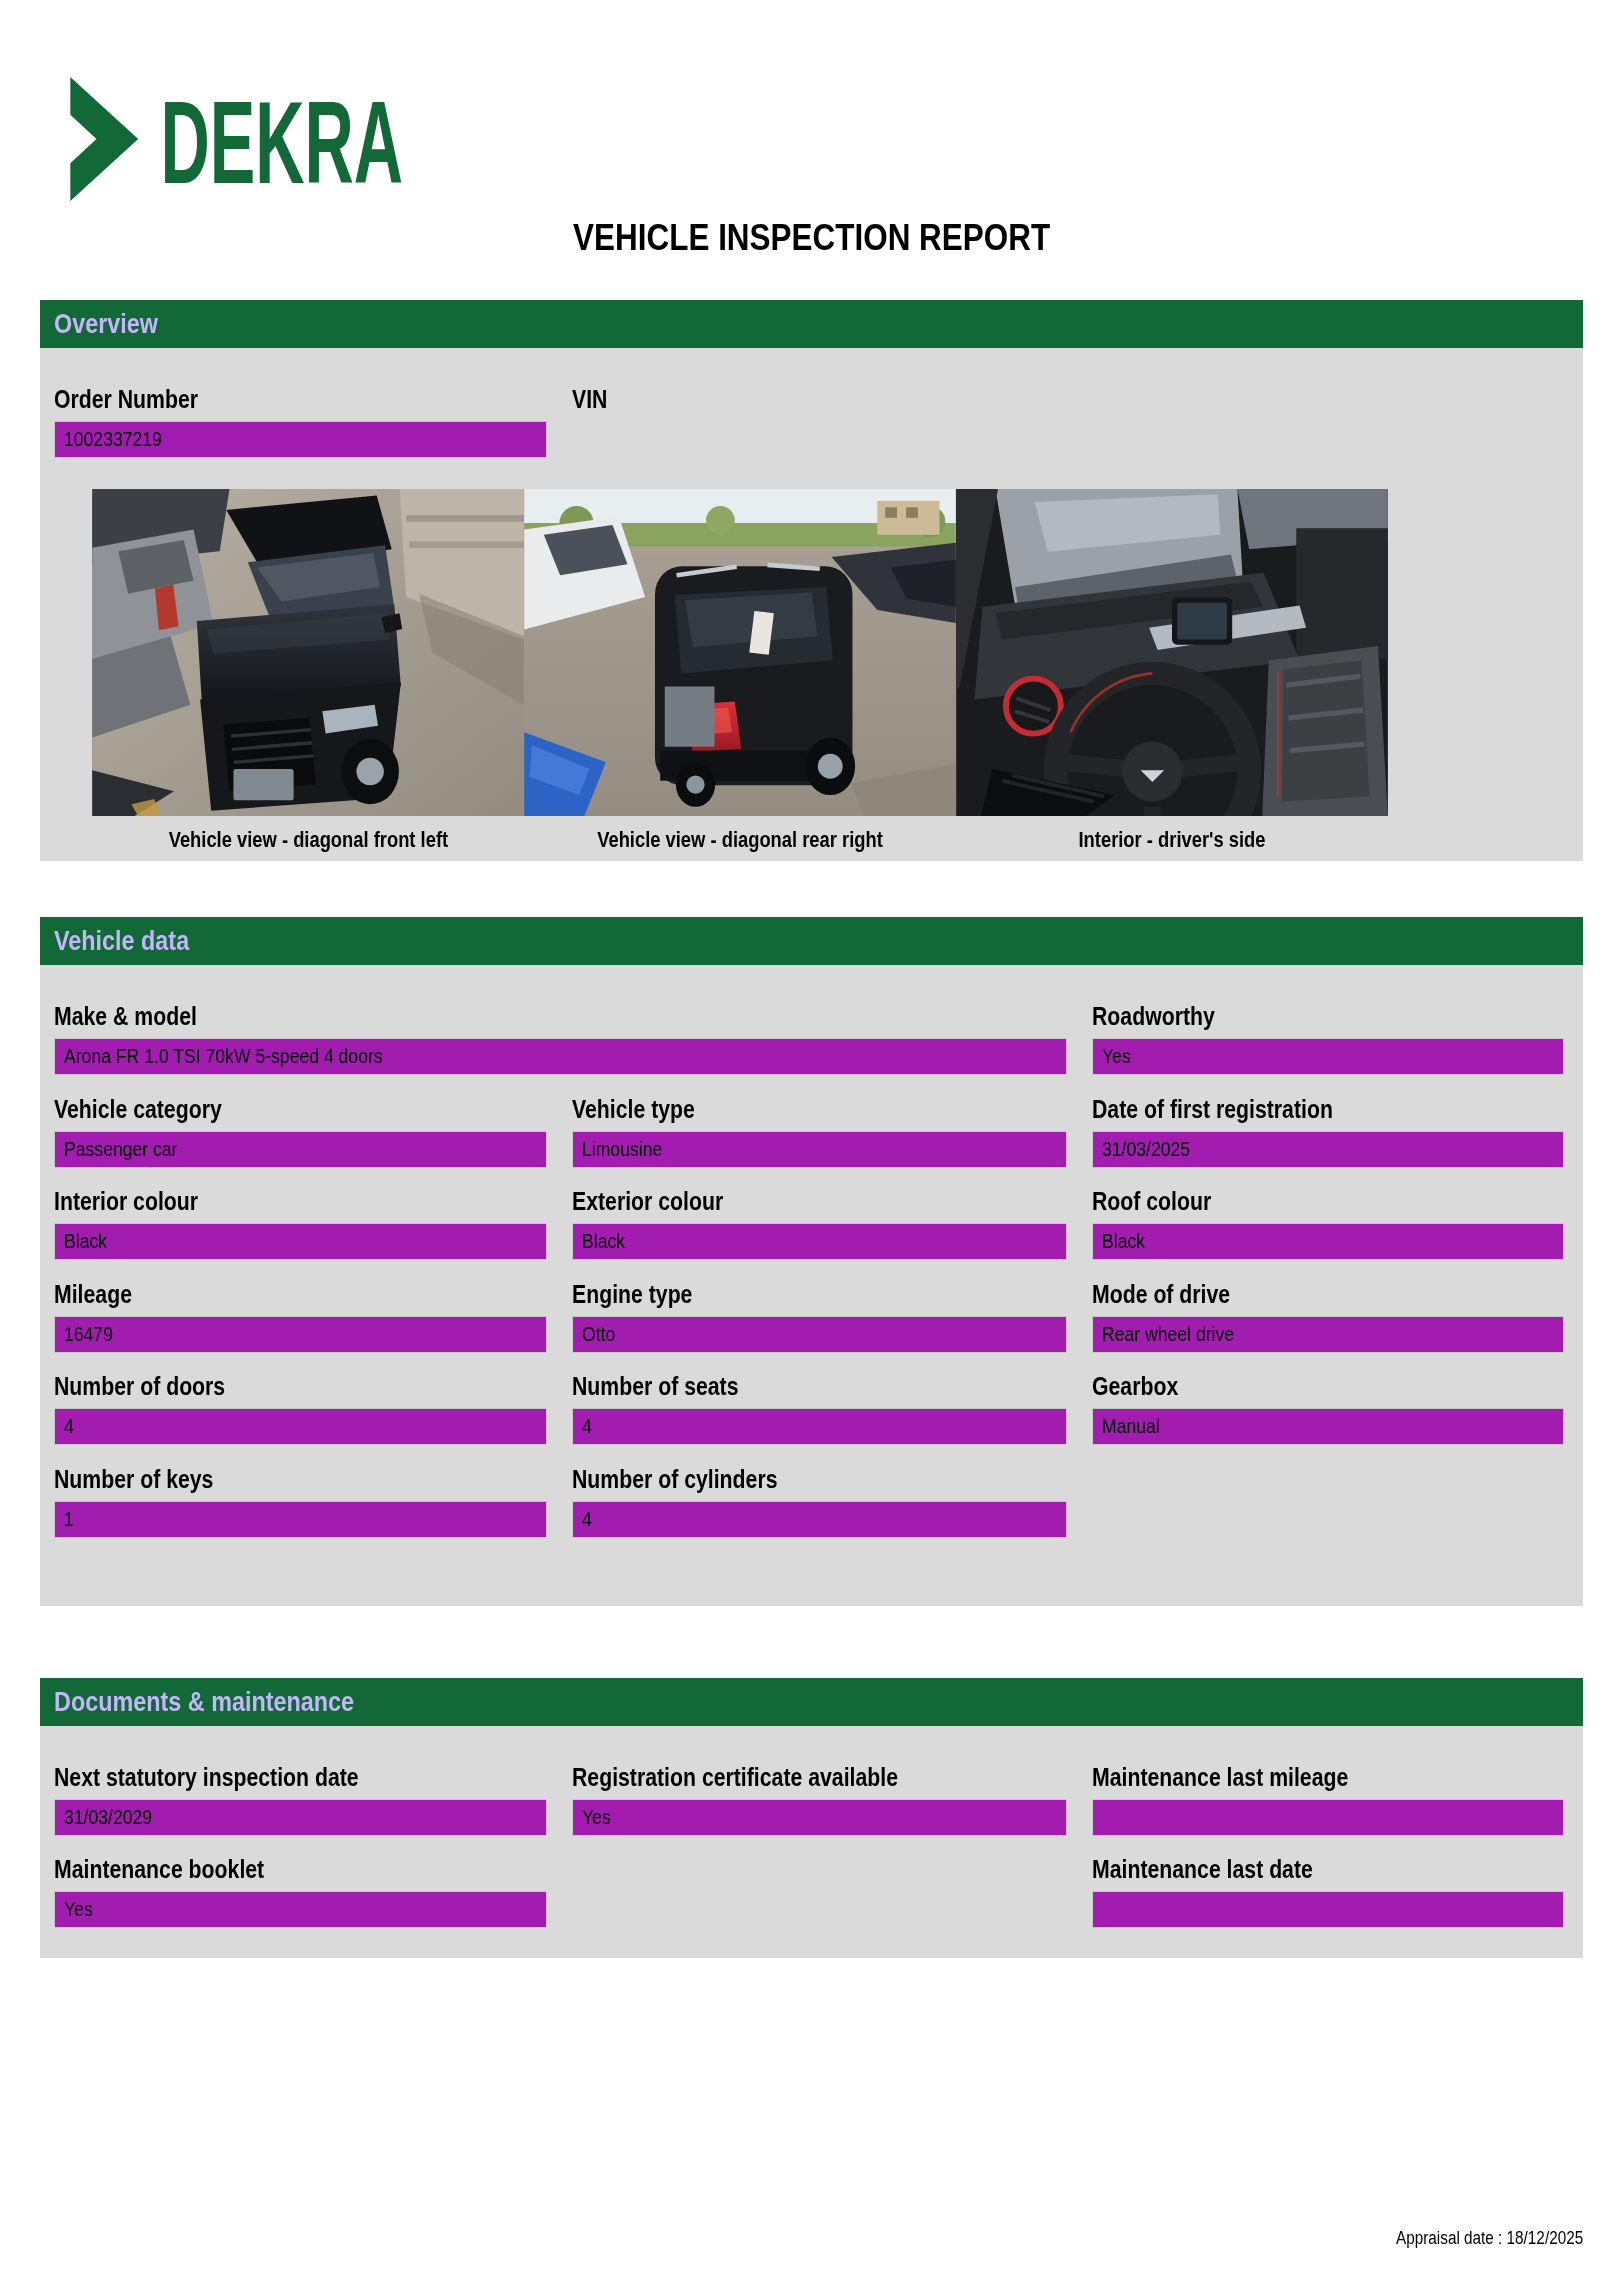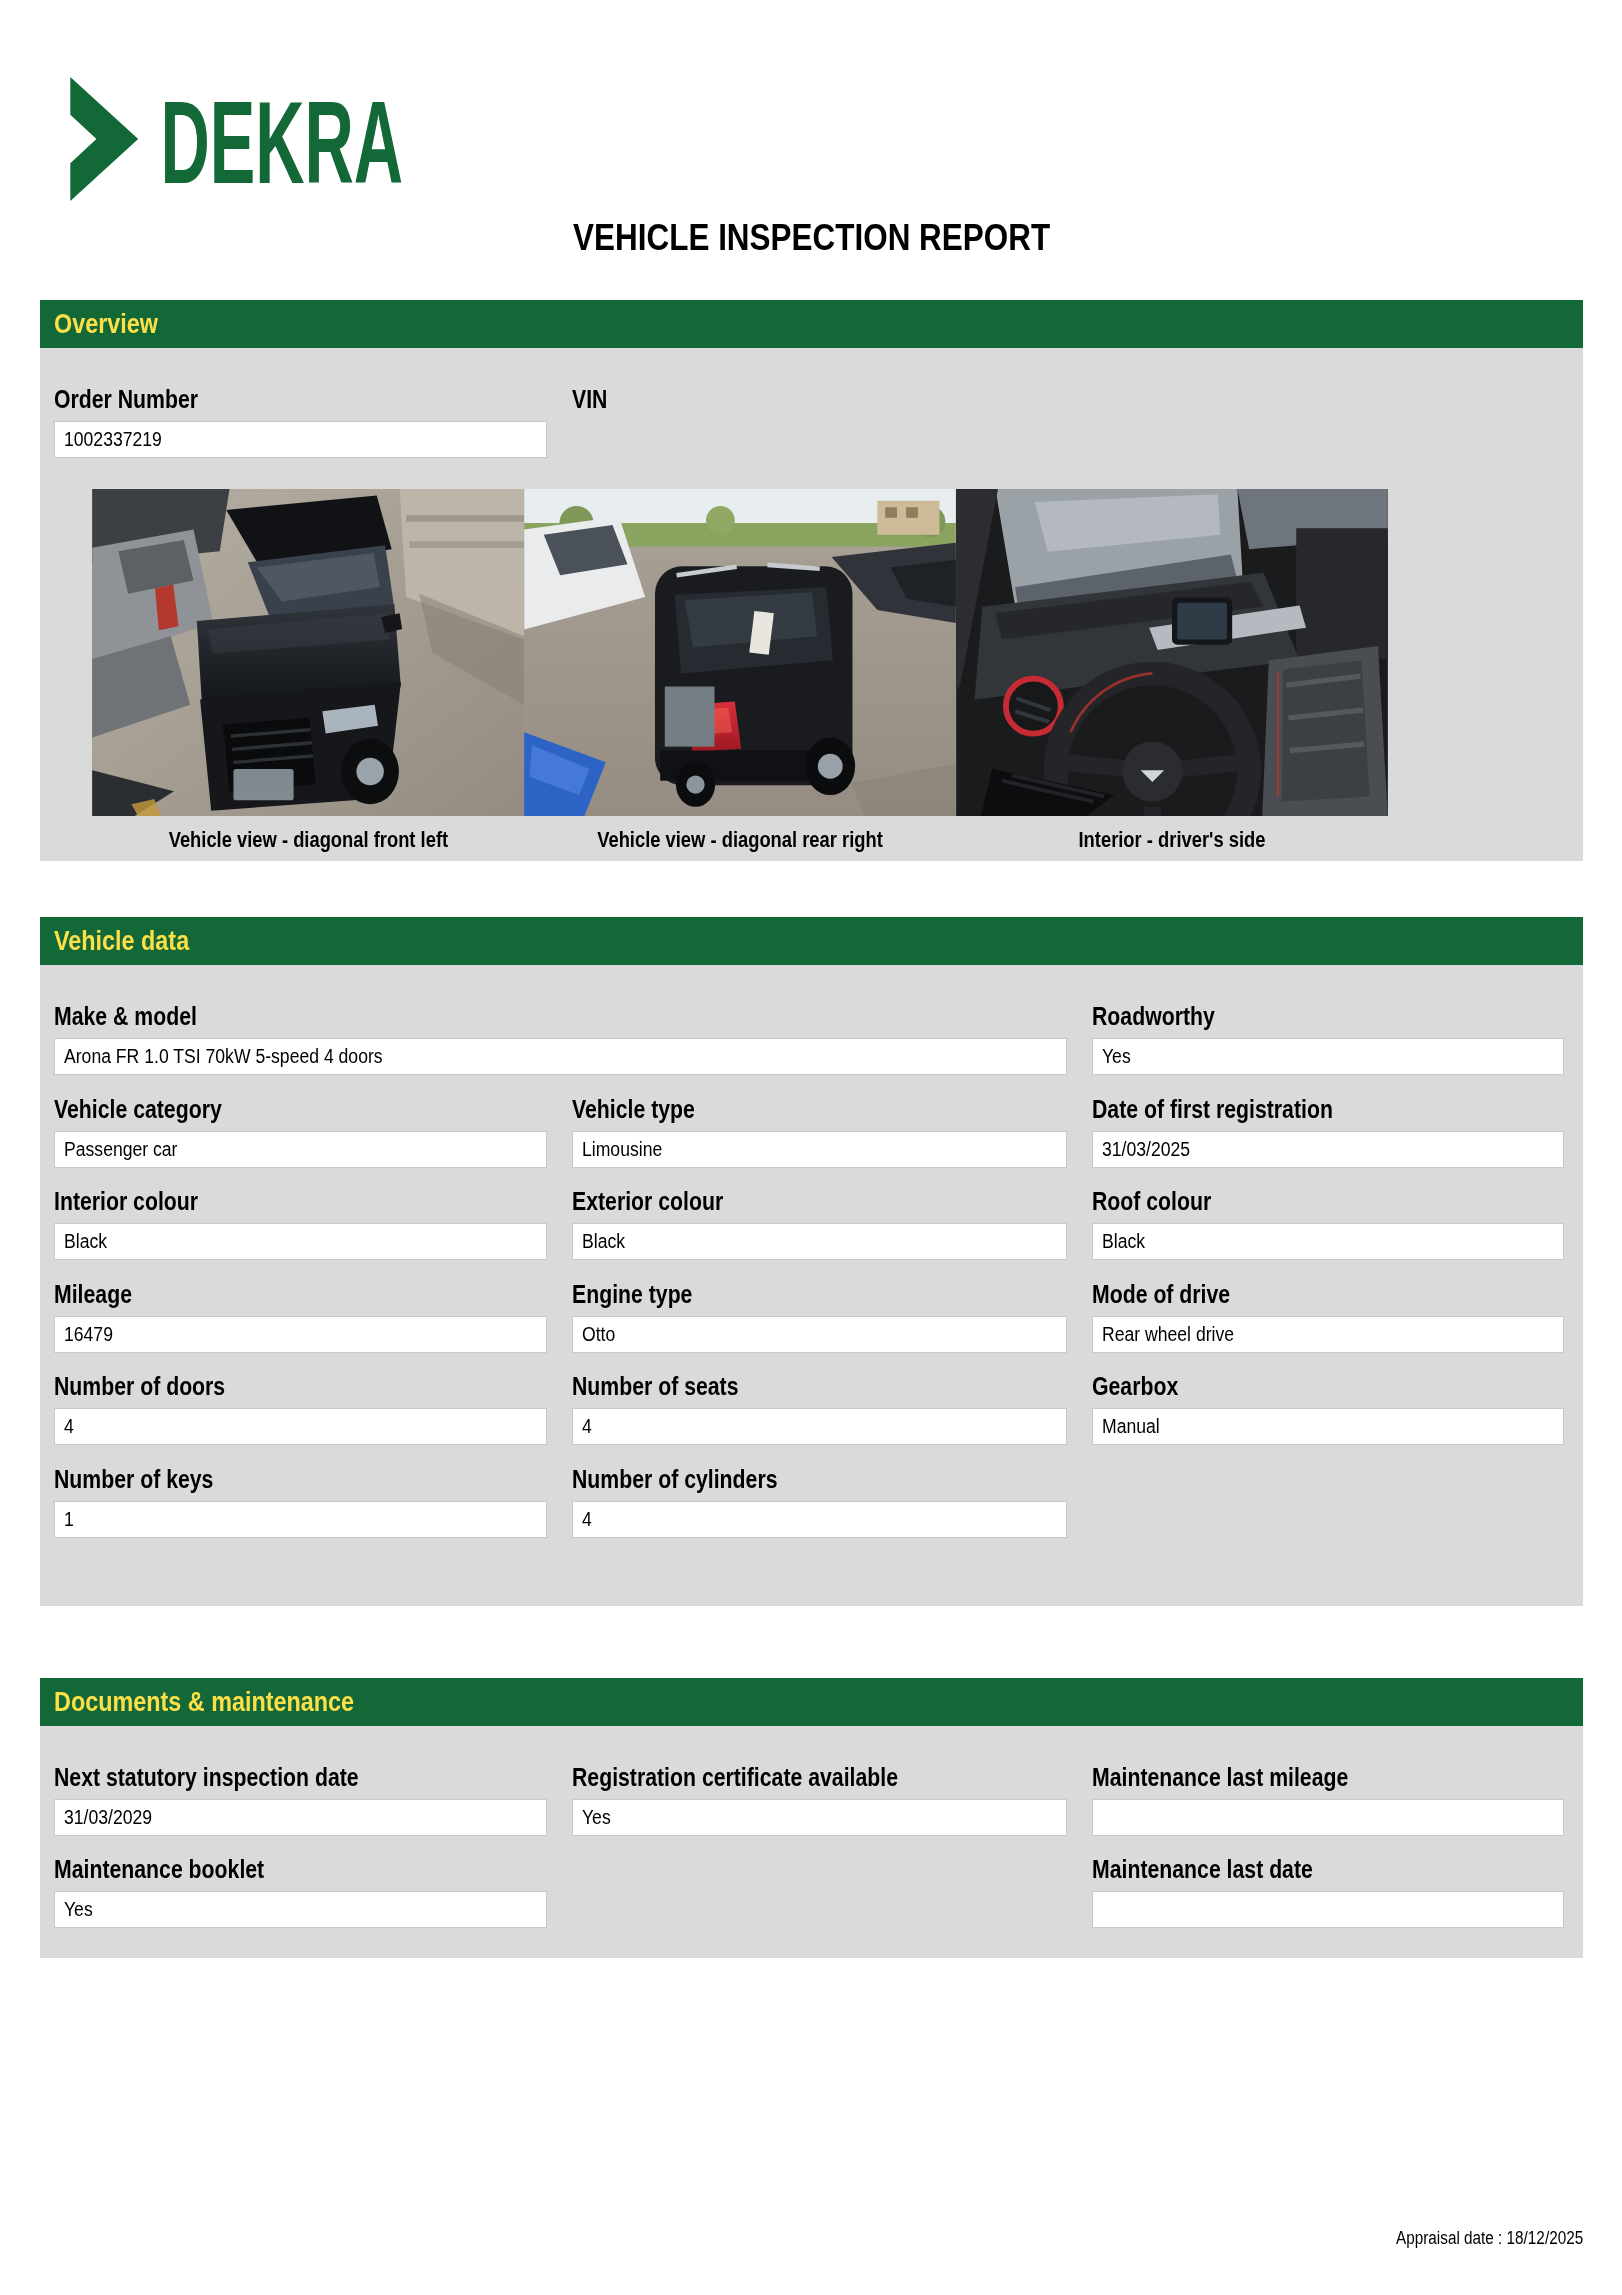--- a/index.html
+++ b/index.html
@@ -15,31 +15,31 @@
   
   .cx{display:inline-block;transform:scaleX(0.85);transform-origin:left center;white-space:nowrap;}
   .cx-c{transform-origin:center center;}
   .cx-r{transform-origin:right center;}
 
   .header{padding-top:77px;}
   .logo{margin-left:70px;width:340px;height:124px;}
   .title{margin-top:14.4px;text-align:center;font-size:37px;line-height:46px;font-weight:bold;margin-bottom:39px;}
 
   .section{margin:0 40px;}
-  .section-bar{height:48px;background:var(--green);color:#fde047;font-weight:bold;font-size:27.5px;line-height:48px;padding-left:13.7px;}
+  .section-bar{height:48px;background:var(--green);color:#c4b5fd;font-weight:bold;font-size:27.5px;line-height:48px;padding-left:13.7px;}
   .section-body{background:var(--gray);}
 
   .body-pad{padding:37px 18.3px 9.2px 14.4px;}
   .fields-grid{display:grid;grid-template-columns:493px 495px 472px;column-gap:25px;row-gap:19.6px;}
   .vd-body{padding:37px 18.3px 68px 14.4px;}
   .doc-body{padding:37px 18.3px 30px 14.4px;}
 
   .field{display:block;}
   .field .lbl{display:block;font-size:25px;font-weight:bold;line-height:29.4px;margin-bottom:6.5px;}
-  .field .box{height:37px;background:#ffffff;border:0.7px solid #c9c9c9;display:flex;align-items:center;padding-left:8.5px;}
+  .field .box{height:37px;background:#a21caf;border:0.7px solid #c9c9c9;display:flex;align-items:center;padding-left:8.5px;}
   .field .val{font-size:20px;transform:scaleX(0.88);transform-origin:left center;white-space:nowrap;}
   .span2{grid-column:1 / span 2;}
   .col3{grid-column:3;}
 
   .photos{display:flex;margin:31px 33px 0 52px;}
   .photo-fig{width:432px;}
   .photo-frame{width:432px;height:327px;overflow:hidden;background:#9d968c;}
   .photo-frame svg{display:block;}
   .caption{margin-top:10.5px;text-align:center;font-size:21.6px;font-weight:bold;line-height:25.5px;}
 

